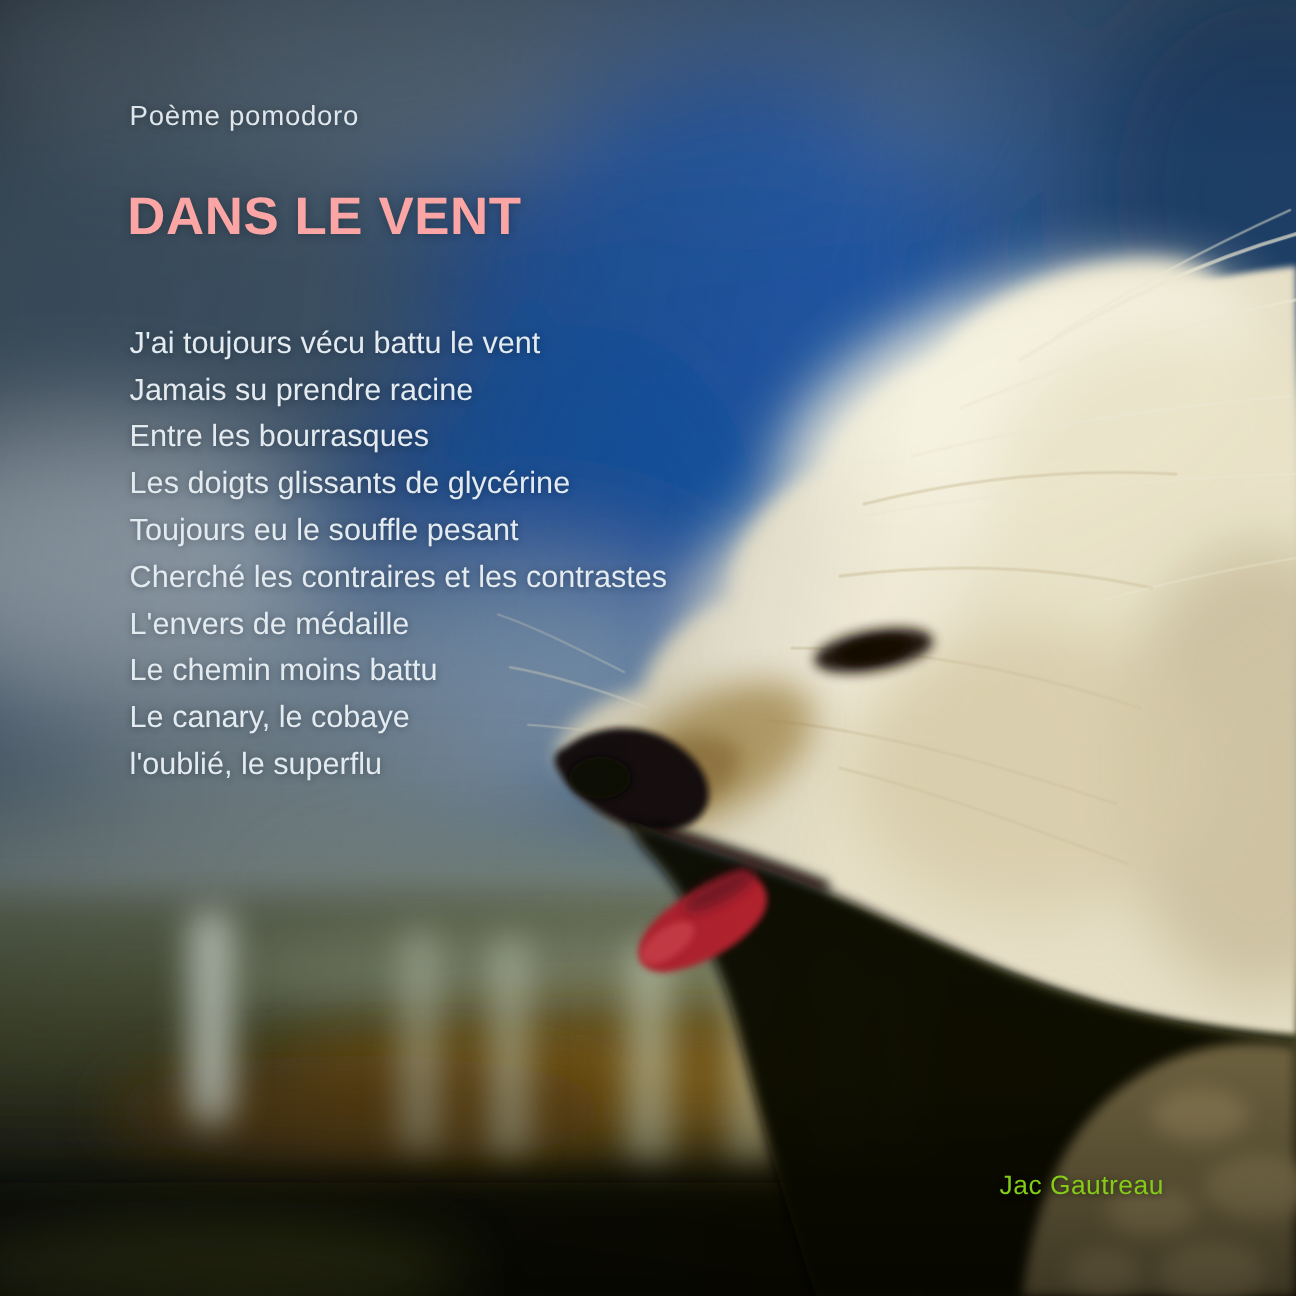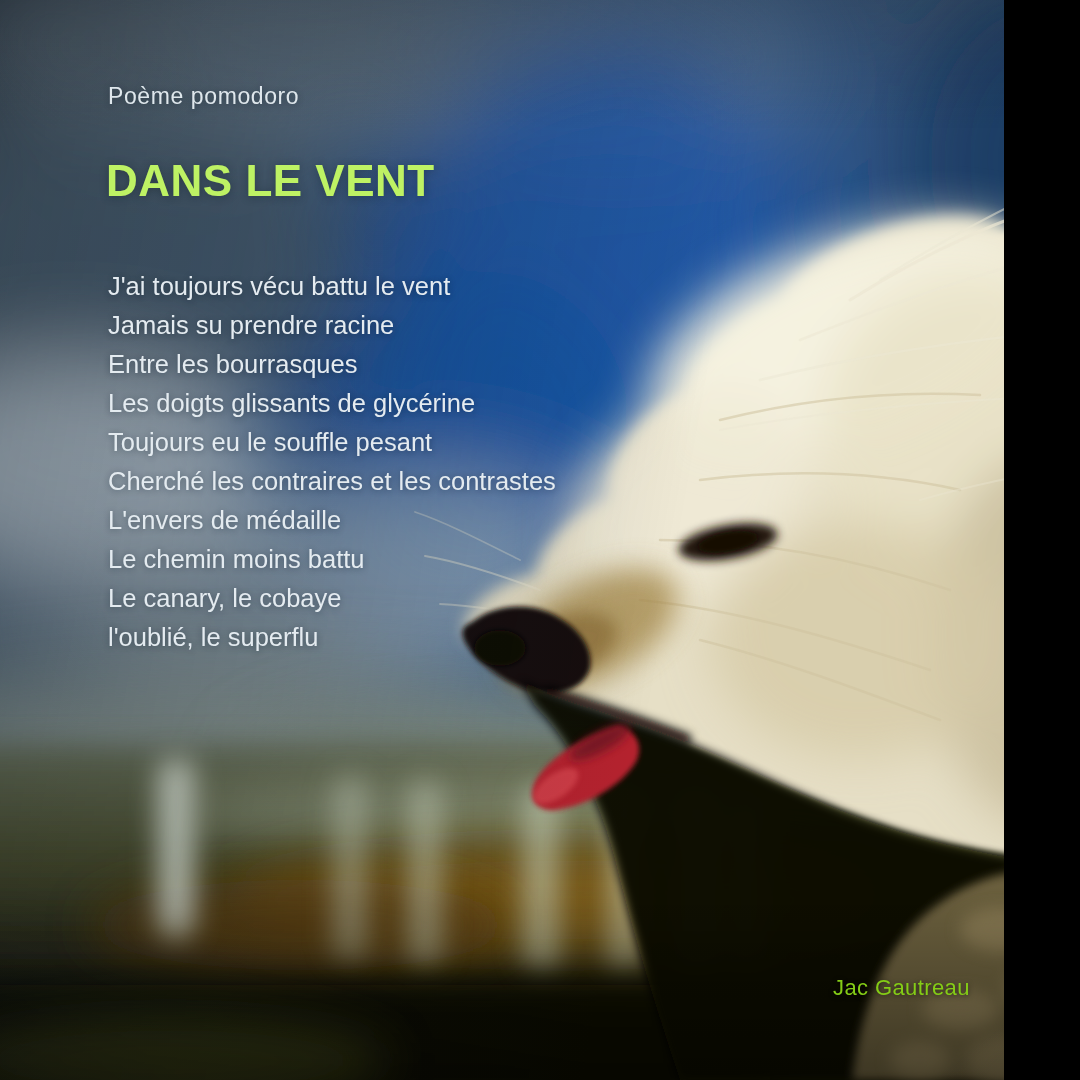--- a/index.html
+++ b/index.html
@@ -1,18 +1,18 @@
 <!DOCTYPE html>
 <html><head>
 <meta charset="utf-8">
 <style>
   html,body{margin:0;padding:0;background:#000;}
   .poster{
     position:relative;
-    width:1004px;height:1080px;
+    width:1080px;height:1080px;
     overflow:hidden;
     font-family:"Liberation Sans", sans-serif;
   }
   .photo{position:absolute;inset:0;}
   .photo svg{position:absolute;left:0;top:0;width:1080px;height:1080px;}
   .overlay-dim{
     position:absolute;inset:0;pointer-events:none;
     background:linear-gradient(100deg, rgba(14,26,38,0.32) 0%, rgba(14,26,38,0.12) 45%, rgba(0,0,0,0) 65%);
   }
   .overlay-vignette{
@@ -25,21 +25,21 @@
   .eyebrow{
     position:absolute;left:108px;top:83px;
     font-size:23px;letter-spacing:0.6px;
     color:#dfe7ec;
     text-shadow:0 1px 6px rgba(10,20,30,0.35);
   }
   .title{
     position:absolute;left:106px;top:158px;
     font-size:44px;line-height:1.05;font-weight:800;
     letter-spacing:0.5px;
-    color:#bef264;
+    color:#fca5a5;
     text-shadow:0 1px 8px rgba(10,20,30,0.35);
   }
   .poem{
     position:absolute;left:108px;top:267px;
     font-size:25.5px;line-height:39px;
     color:#e4ebf0;
     text-shadow:0 1px 6px rgba(10,22,34,0.4);
   }
   .stanza2{margin-top:39px;}
   .author{

